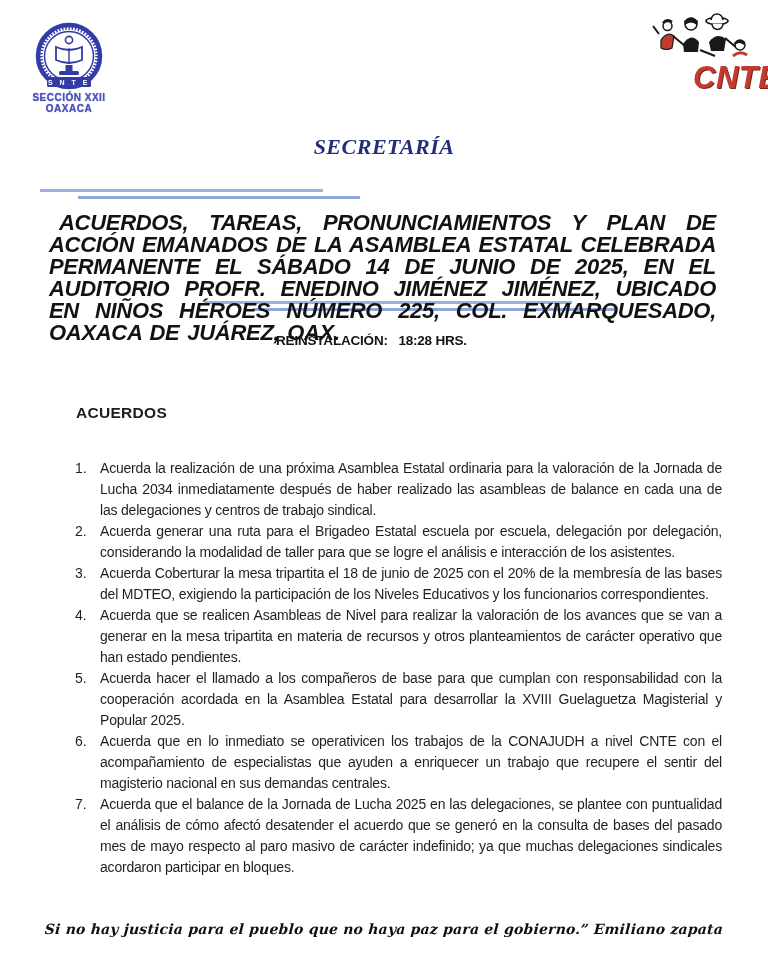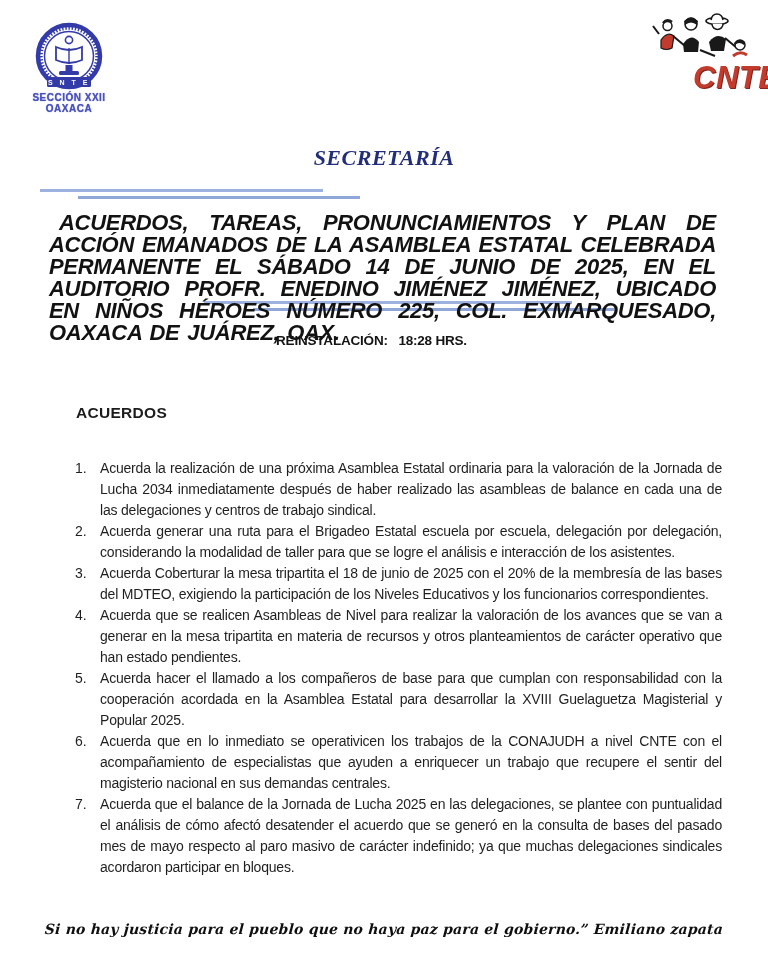--- a/index.html
+++ b/index.html
@@ -33,21 +33,21 @@
   .cnte-word{
     margin-left:48px;margin-top:-6px;
     font-size:31px;font-weight:900;font-style:italic;
     color:var(--cnte_red);letter-spacing:0.5px;
     text-shadow:1px 1px 0 #7e241a;
     font-family:"Liberation Sans", sans-serif;
   }
 
   
   .doc-title{
-    position:absolute;left:0;top:145px;width:768px;text-align:center;
+    position:absolute;left:0;top:134px;width:768px;text-align:center;
     font-family:"Liberation Serif", serif;font-style:italic;font-weight:bold;
     font-size:22px;line-height:25px;color:var(--navy);letter-spacing:0.5px;
   }
 
   
   .rule{position:absolute;height:3px;background:var(--line_blue);}
   .rule.alt{background:var(--line_blue2);}
   .rule1a{left:40px;top:189px;width:283px;}
   .rule1b{left:78px;top:196px;width:282px;}
   .rule2a{left:204px;top:301px;width:368px;}

